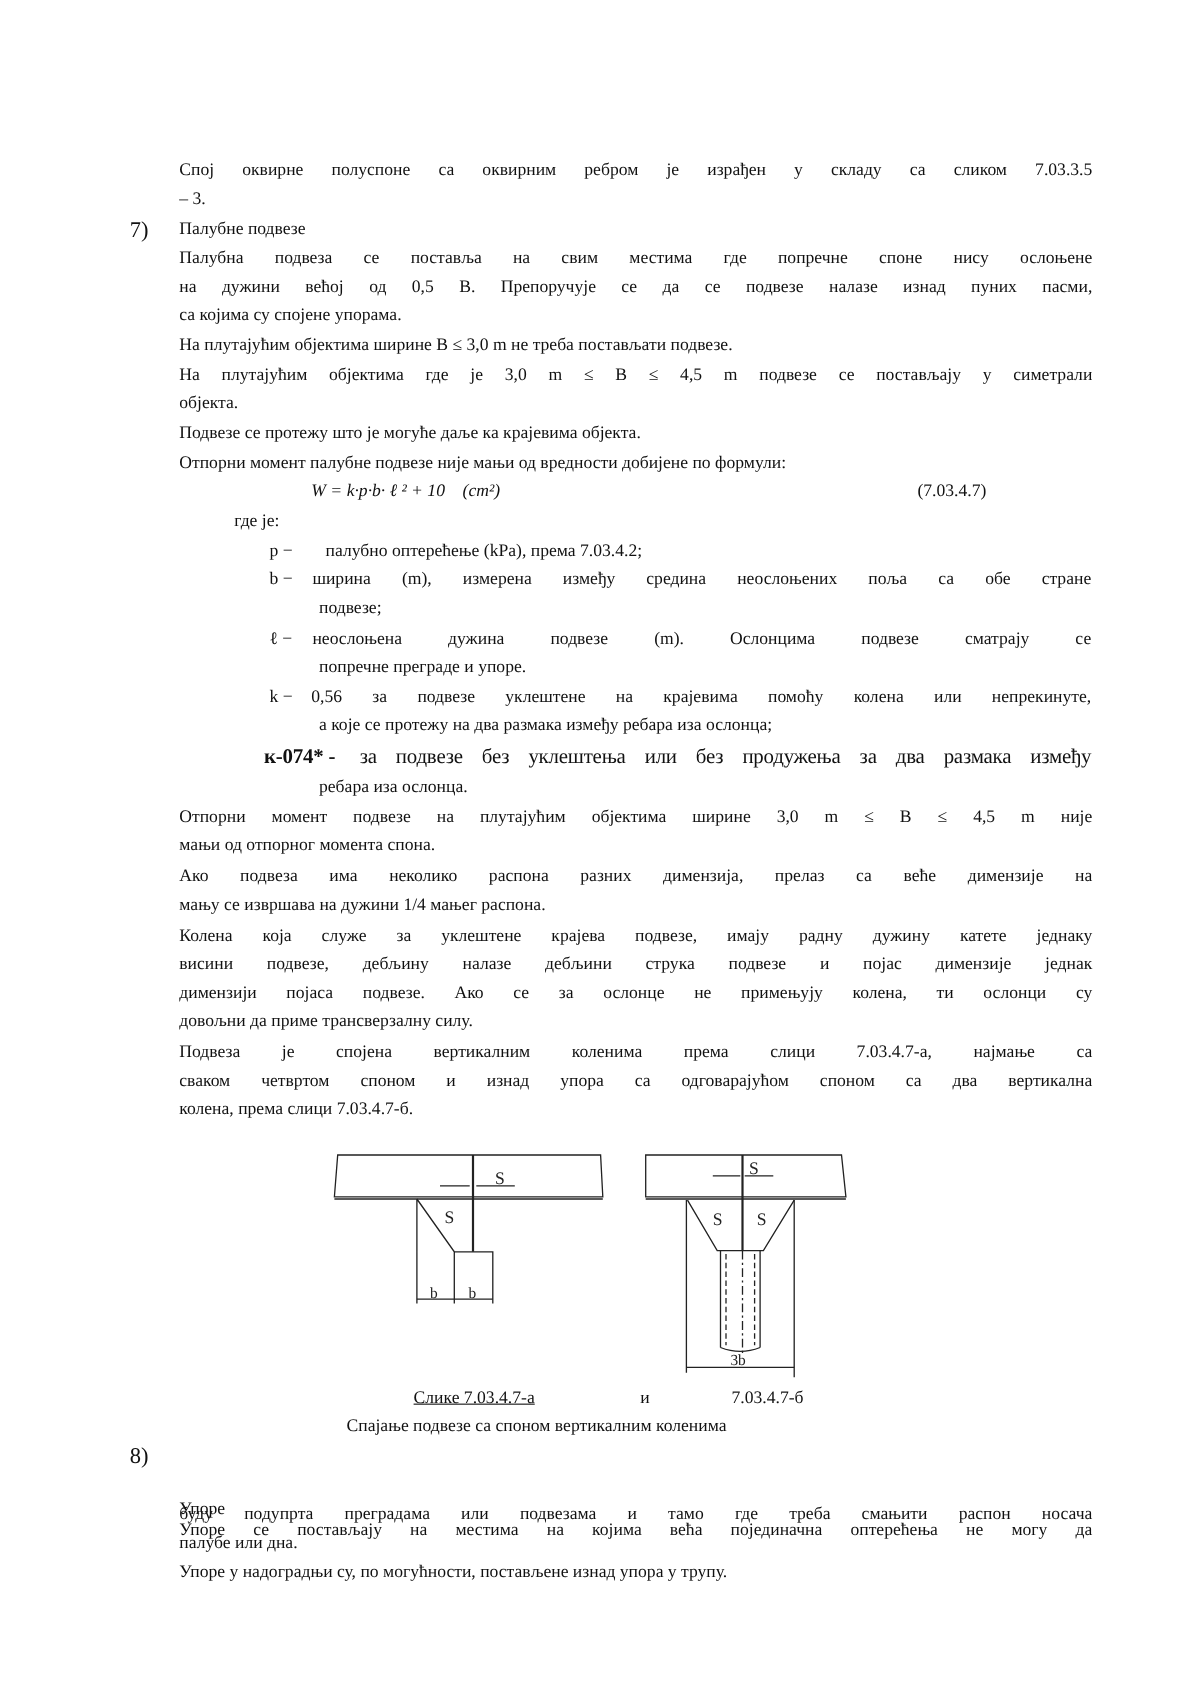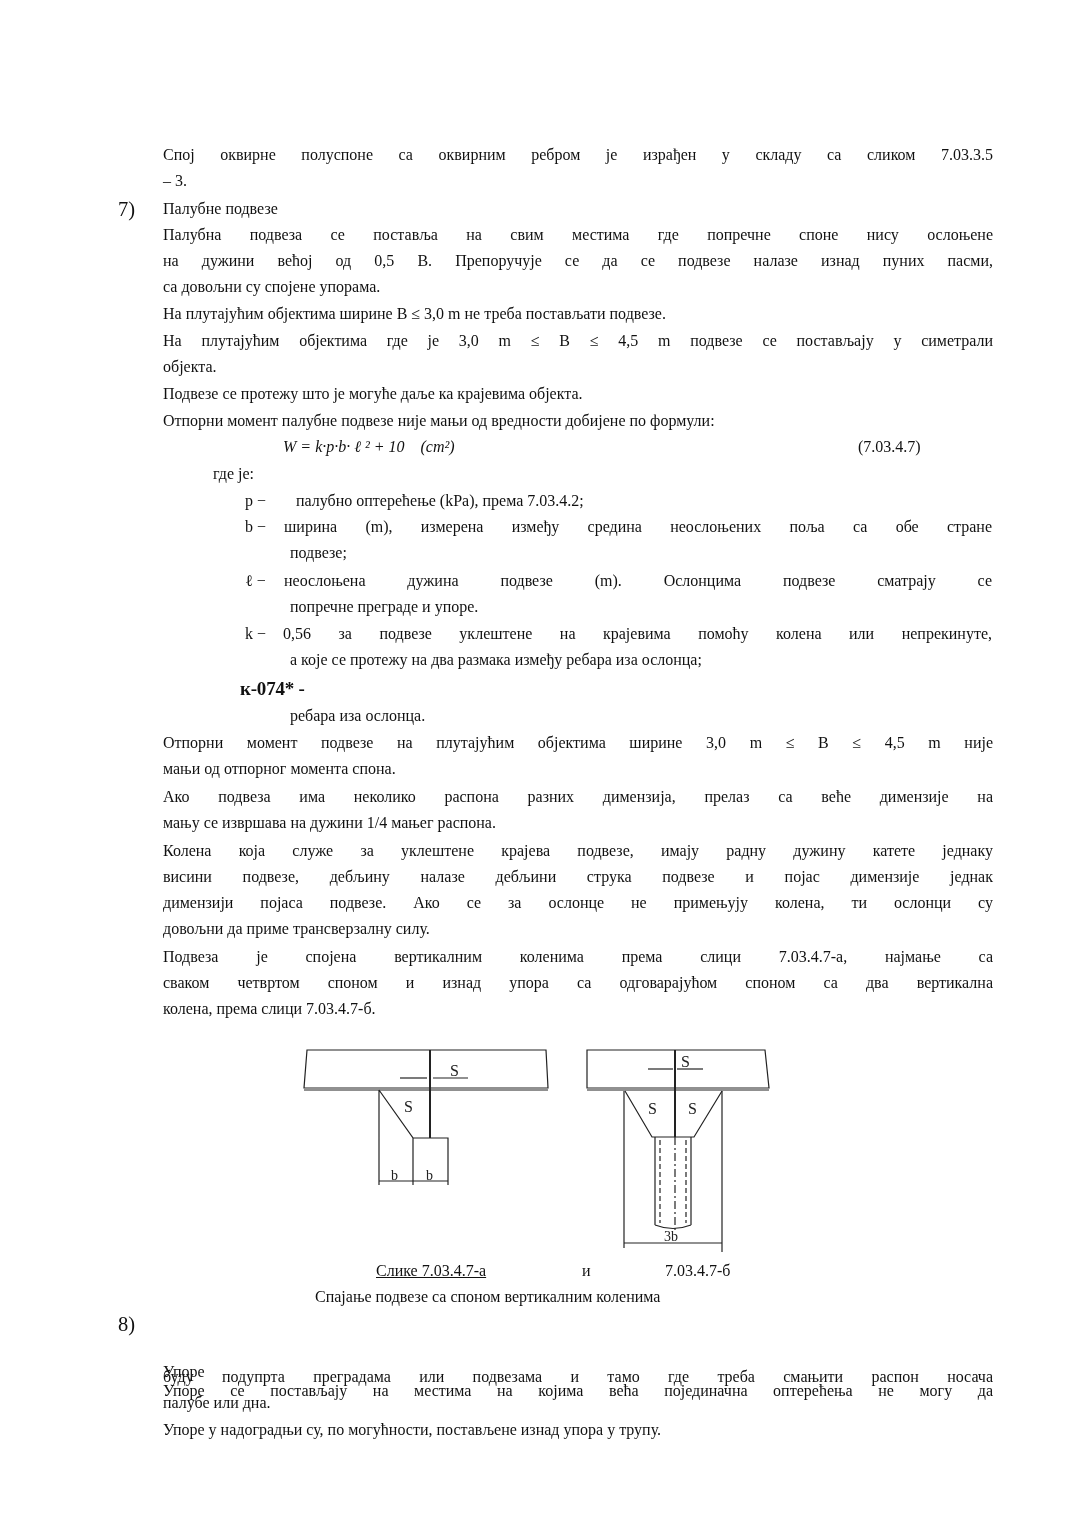--- a/index.html
+++ b/index.html
@@ -20,51 +20,52 @@
 <div class="page">
 
   <div class="line just" style="left:163px; top:142px; width:830px;">Спој оквирне полуспоне са оквирним ребром је израђен у складу са сликом 7.03.3.5</div>
   <div class="line" style="left:163px; top:168px;">– 3.</div>
 
   <div class="num" style="left:118px; top:196px;">7)</div>
   <div class="line" style="left:163px; top:196px;">Палубне подвезе</div>
 
   <div class="line just" style="left:163px; top:222px; width:830px;">Палубна подвеза се поставља на свим местима где попречне споне нису ослоњене</div>
   <div class="line just" style="left:163px; top:248px; width:830px;">на дужини већој од 0,5 B. Препоручује се да се подвезе налазе изнад пуних пасми,</div>
-  <div class="line" style="left:163px; top:274px;">са довољни су спојене упорама.</div>
+  <div class="line" style="left:163px; top:274px;">са којима су спојене упорама.</div>
 
   <div class="line" style="left:163px; top:301px;">На плутајућим објектима ширине B ≤ 3,0 m не треба постављати подвезе.</div>
 
   <div class="line just" style="left:163px; top:328px; width:830px;">На плутајућим објектима где је 3,0 m ≤ B ≤ 4,5 m подвезе се  постављају у симетрали</div>
   <div class="line" style="left:163px; top:354px;">објекта.</div>
 
   <div class="line" style="left:163px; top:381px;">Подвезе се протежу што је могуће даље ка крајевима објекта.</div>
   <div class="line" style="left:163px; top:408px;">Отпорни момент палубне подвезе није мањи од вредности добијене по формули:</div>
 
   <div class="line formula" style="left:283px; top:434px; white-space:pre;">W = k·p·b· ℓ ² + 10    (cm²)</div>
-  <div class="line" style="left:858px; top:434px;">(7.03.4.7)</div>
+  <div class="line" style="left:834px; top:434px;">(7.03.4.7)</div>
 
   <div class="line" style="left:213px; top:461px;">где је:</div>
 
   <div class="line" style="left:245px; top:488px;">p −</div>
   <div class="line" style="left:296px; top:488px;">палубно оптерећење (kPa), према 7.03.4.2;</div>
 
   <div class="line" style="left:245px; top:514px;">b −</div>
   <div class="line just" style="left:284px; top:514px; width:708px;">ширина (m), измерена између средина неослоњених поља са обе стране</div>
   <div class="line" style="left:290px; top:540px;">подвезе;</div>
 
   <div class="line" style="left:245px; top:568px;">ℓ −</div>
   <div class="line just" style="left:284px; top:568px; width:708px;">неослоњена дужина подвезе (m). Ослонцима подвезе сматрају се</div>
   <div class="line" style="left:290px; top:594px;">попречне преграде и упоре.</div>
 
   <div class="line" style="left:245px; top:621px;">k −</div>
   <div class="line just" style="left:283px; top:621px; width:709px;">0,56 за подвезе уклештене на крајевима помоћу колена или непрекинуте,</div>
   <div class="line" style="left:290px; top:647px;">а које се протежу на два размака између ребара иза ослонца;</div>
 
   <div class="line bold small" style="left:240px; top:676px;">к-074* -</div>
+  <div class="line small just" style="left:327px; top:676px; width:665px;">за подвезе без уклештења или без продужења за два размака између</div>
   <div class="line" style="left:290px; top:703px;">ребара иза ослонца.</div>
 
   <div class="line just" style="left:163px; top:730px; width:830px;">Отпорни момент подвезе на плутајућим објектима ширине 3,0 m ≤ B ≤ 4,5 m није</div>
   <div class="line" style="left:163px; top:756px;">мањи од отпорног момента спона.</div>
 
   <div class="line just" style="left:163px; top:784px; width:830px;">Ако подвеза има неколико распона разних димензија, прелаз са веће димензије на</div>
   <div class="line" style="left:163px; top:810px;">мању се извршава на дужини 1/4 мањег распона.</div>
 
   <div class="line just" style="left:163px; top:838px; width:830px;">Колена која служе за уклештене крајева подвезе, имају радну дужину катете једнаку</div>
   <div class="line just" style="left:163px; top:864px; width:830px;">висини подвезе, дебљину налазе дебљини струка подвезе и појас димензије једнак</div>

